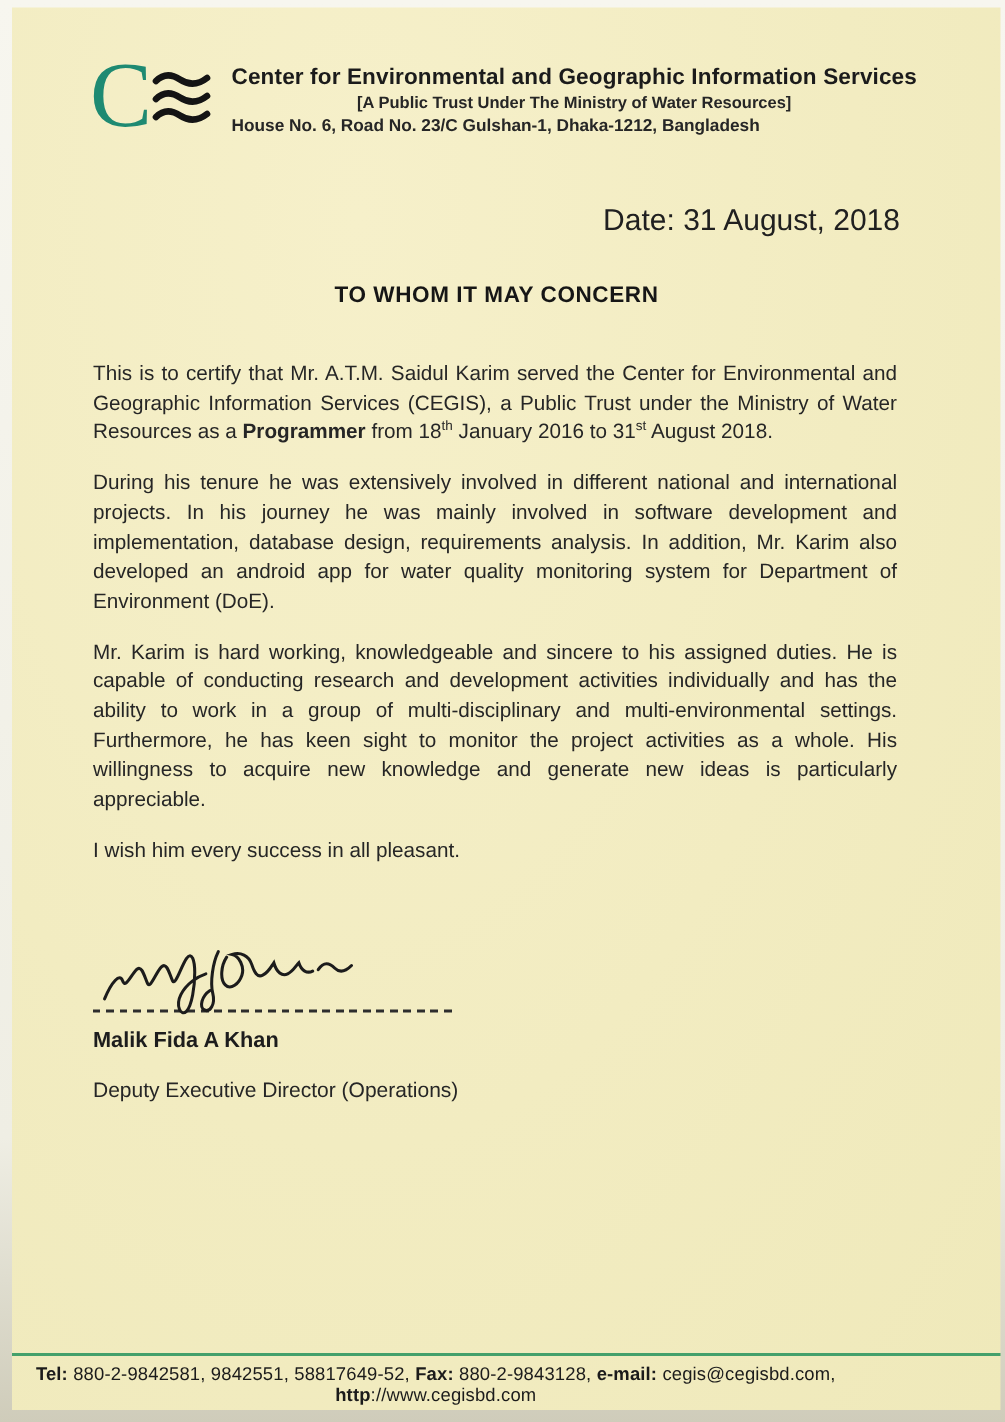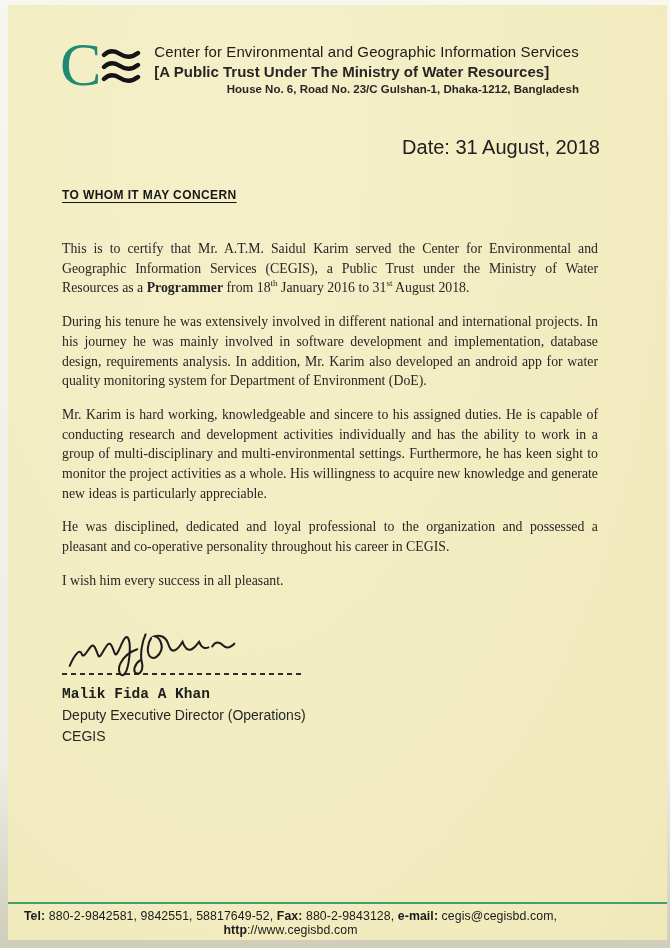--- a/index.html
+++ b/index.html
@@ -47,92 +47,91 @@
   .logo .waves {
     display: inline-block;
     margin: 6px 1px 0 1px;
   }
   .org-block {
     margin-left: 12px;
     padding-top: 14px;
   }
   .org-name {
     font-size: 15px;
-    font-weight: normal;
+    font-weight: bold;
     color: #1b1b1b;
     letter-spacing: 0.1px;
   }
   .org-sub {
-    font-size: 15px;
+    font-size: 11px;
     font-weight: bold;
     color: #262626;
     margin-top: 3px;
+    text-align: center;
   }
   .org-addr {
     font-size: 11.5px;
     font-weight: bold;
     color: #262626;
     margin-top: 3px;
-    text-align: right;
   }
   
   .date-line {
     position: absolute;
     top: 131px;
     left: 54px;
     width: 538px;
     text-align: right;
     font-size: 20px;
     color: #202020;
   }
   .letter-title {
     position: absolute;
     top: 183px;
     left: 54px;
     width: 538px;
-    font-size: 12px;
+    text-align: center;
+    font-size: 15px;
     font-weight: bold;
     letter-spacing: 0.4px;
-    text-decoration: underline;
     text-underline-offset: 3px;
     color: #161616;
   }
   .body-text {
     position: absolute;
     top: 234px;
     left: 54px;
     width: 536px;
     font-size: 13.8px;
     line-height: 19.7px;
     color: #262626;
     text-align: justify;
   }
-  .body-text p { margin: 0 0 14px 0; font-family: Liberation Serif, serif; }
+  .body-text p { margin: 0 0 14px 0; }
   .body-text sup { font-size: 9px; line-height: 0; }
   
   .sig-block {
     position: absolute;
     left: 54px;
     top: 620px;
   }
   .sig-scribble { display: block; margin-left: 4px; }
   .dash-line {
     width: 240px;
     height: 2px;
     margin-top: -6px;
     background: repeating-linear-gradient(90deg, #2d2d2d 0 5px, transparent 5px 9px);
   }
   .sig-name {
     margin-top: 11px;
     font-size: 14.5px;
     font-weight: bold;
     color: #1d1d1d;
-    font-family: Liberation Mono, monospace;
-  }
-  .sig-title { margin-top: 5px; font-size: 14px; color: #262626; }
+  }
+  .sig-title { margin-top: 16px; font-size: 14px; color: #262626; }
   .sig-org   { margin-top: 5px; font-size: 14px; color: #262626; }
   
   .footer-divider {
     position: absolute;
     left: 0;
     top: 897px;
     width: 659px;
     height: 2px;
     background: #44a06b;
   }
@@ -173,34 +172,32 @@
     </div>
 
     <div class="date-line">Date: 31 August, 2018</div>
 
     <div class="letter-title">TO WHOM IT MAY CONCERN</div>
 
     <div class="body-text">
       <p><span>This is to certify that Mr. A.T.M. Saidul Karim served the Center for Environmental and Geographic Information Services (CEGIS), a Public Trust under the Ministry of Water Resources as a </span><b>Programmer</b><span> from 18</span><sup>th</sup><span> January 2016 to 31</span><sup>st</sup><span> August 2018.</span></p>
       <p>During his tenure he was extensively involved in different national and international projects. In his journey he was mainly involved in software development and implementation, database design, requirements analysis. In addition, Mr. Karim also developed an android app for water quality monitoring system for Department of Environment (DoE).</p>
       <p>Mr. Karim is hard working, knowledgeable and sincere to his assigned duties. He is capable of conducting research and development activities individually and has the ability to work in a group of multi-disciplinary and multi-environmental settings. Furthermore, he has keen sight to monitor the project activities as a whole. His willingness to acquire new knowledge and generate new ideas is particularly appreciable.</p>
-      <p>He was disciplined, dedicated and loyal professional to the organization and possessed a pleasant and co-operative personality throughout his career in CEGIS.</p>
       <p>I wish him every success in all pleasant.</p>
     </div>
 
     <div class="sig-block">
       <svg class="sig-scribble" width="185" height="54" viewBox="0 0 200 58" fill="none" xmlns="http://www.w3.org/2000/svg">
         <path d="M4 44 C9 32 15 25 17 31 C19 37 23 27 27 23 C31 19 33 29 35 33 C37 37 41 25 45 21 C49 17 51 27 53 31 C55 35 59 21 63 15 C67 9 69 17 69 25 C69 35 67 49 63 53 C59 57 55 49 59 41 C63 33 71 28 77 26" stroke="#1c1c1c" stroke-width="2.2" stroke-linecap="round" fill="none"></path>
         <path d="M86 10 C82 18 80 32 82 40 C84 48 80 54 76 52 C72 50 74 42 80 38" stroke="#1c1c1c" stroke-width="2.2" stroke-linecap="round" fill="none"></path>
         <path d="M92 14 C88 20 87 30 91 34 C95 38 101 33 103 27 C105 21 101 13 96 12 C102 10 108 13 110 19 C112 25 114 29 118 27 C122 25 124 21 126 18 C128 25 132 28 136 26 C140 24 142 20 144 18 C146 24 150 26 154 24" stroke="#1c1c1c" stroke-width="2.2" stroke-linecap="round" fill="none"></path>
         <path d="M158 23 C162 17 166 18 170 22 C174 26 178 24 182 20" stroke="#1c1c1c" stroke-width="2.2" stroke-linecap="round" fill="none"></path>
       </svg>
       <div class="dash-line"></div>
       <div class="sig-name">Malik Fida A Khan</div>
       <div class="sig-title">Deputy Executive Director (Operations)</div>
-      <div class="sig-org">CEGIS</div>
     </div>
 
     <div class="footer-divider"></div>
     <div class="footer-text"><b>Tel:</b><span> 880-2-9842581, 9842551, 58817649-52,  </span><b>Fax:</b><span> 880-2-9843128,  </span><b>e-mail:</b><span> cegis@cegisbd.com,  </span><b>http</b><span>://www.cegisbd.com</span></div>
 
   </div>
 </div>
 
 </body></html>

